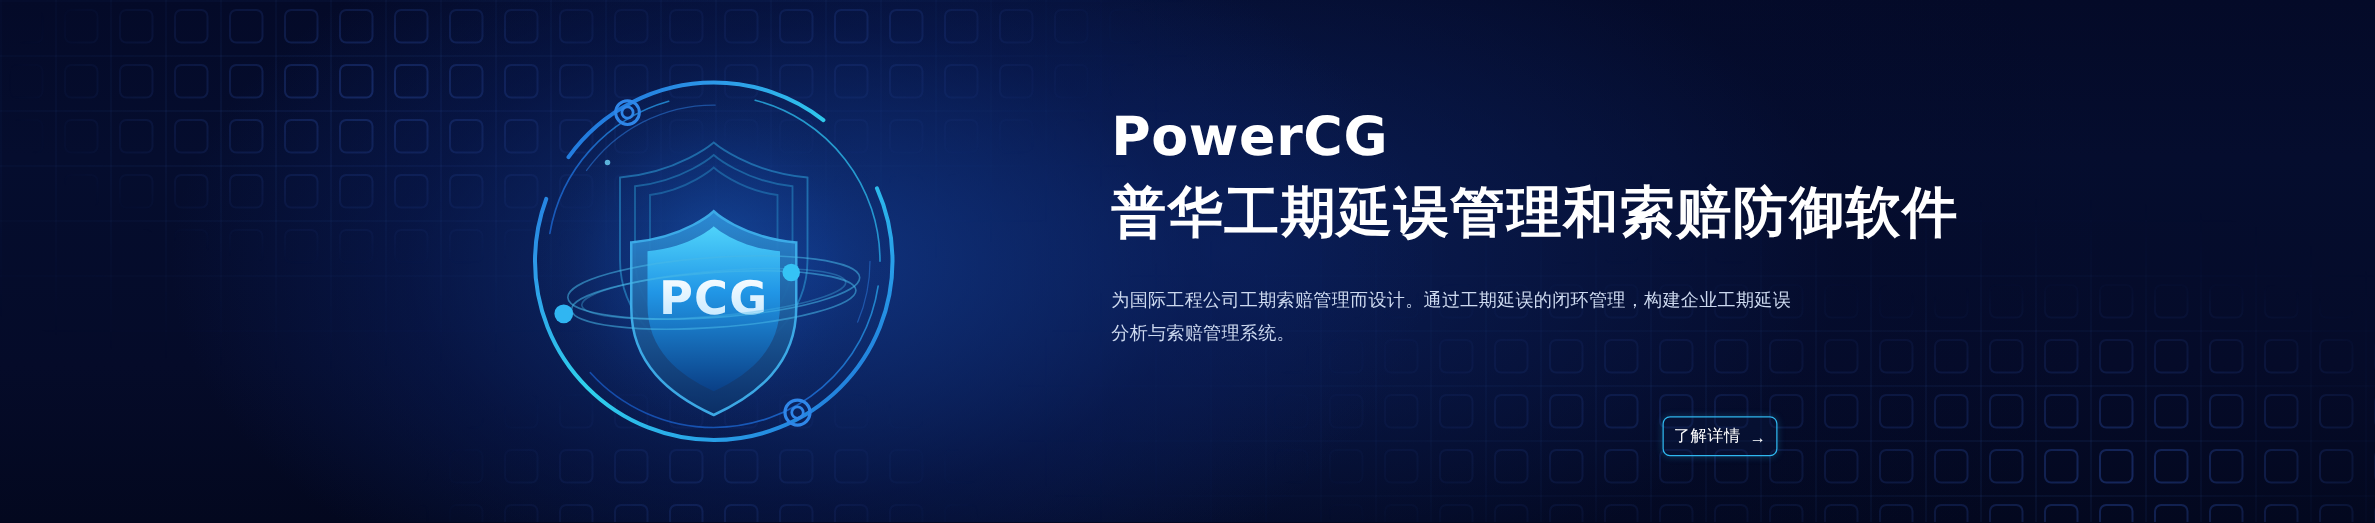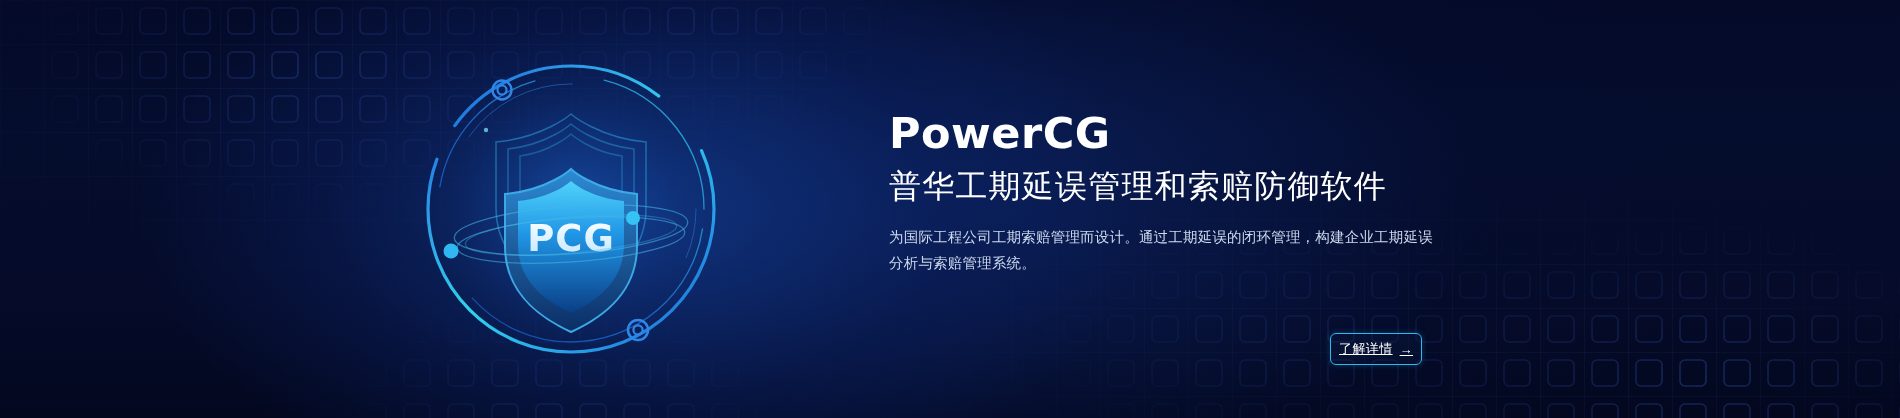--- a/index.html
+++ b/index.html
@@ -58,33 +58,32 @@
     left:889px; top:88px;
     width:700px;
   }
   .brand {
     font-size:43px;
     line-height:1.06;
     font-weight:700;
     color:#ffffff;
     letter-spacing:0.5px;
     font-family:"DejaVu Sans","Liberation Sans",sans-serif;
-    margin-top:23px;
   }
   .headline {
     margin-top:9px;
-    font-size:32px;
-    font-weight:400;
+    font-size:44px;
+    font-weight:700;
     color:#ffffff;
     letter-spacing:1.2px;
     line-height:1.25;
     font-family:"DejaVu Sans","Liberation Sans",sans-serif;
   }
   .desc {
-    margin-top:18px;
+    margin-top:30px;
     font-size:14.5px;
     line-height:1.85;
     color:#cdd9ef;
     width:545px;
     letter-spacing:0.2px;
   }
 
   .cta {
     position:absolute;
     left:1330px; top:333px;
@@ -94,21 +93,20 @@
     justify-content:center;
     gap:7px;
     border:1.5px solid #2fb8ef;
     border-radius:6px;
     background:rgba(10,30,75,0.25);
     color:#ffffff;
     font-size:13px;
     letter-spacing:0.4px;
     cursor:pointer;
     box-shadow:0 0 6px rgba(47,184,239,0.25);
-    text-decoration:underline;
   }
   .cta .arrow { font-size:13px; line-height:1; color:#ffffff; }
 </style>
 </head>
 <body>
 
 <div class="banner">
 
   <div class="grid-pattern"></div>
 

